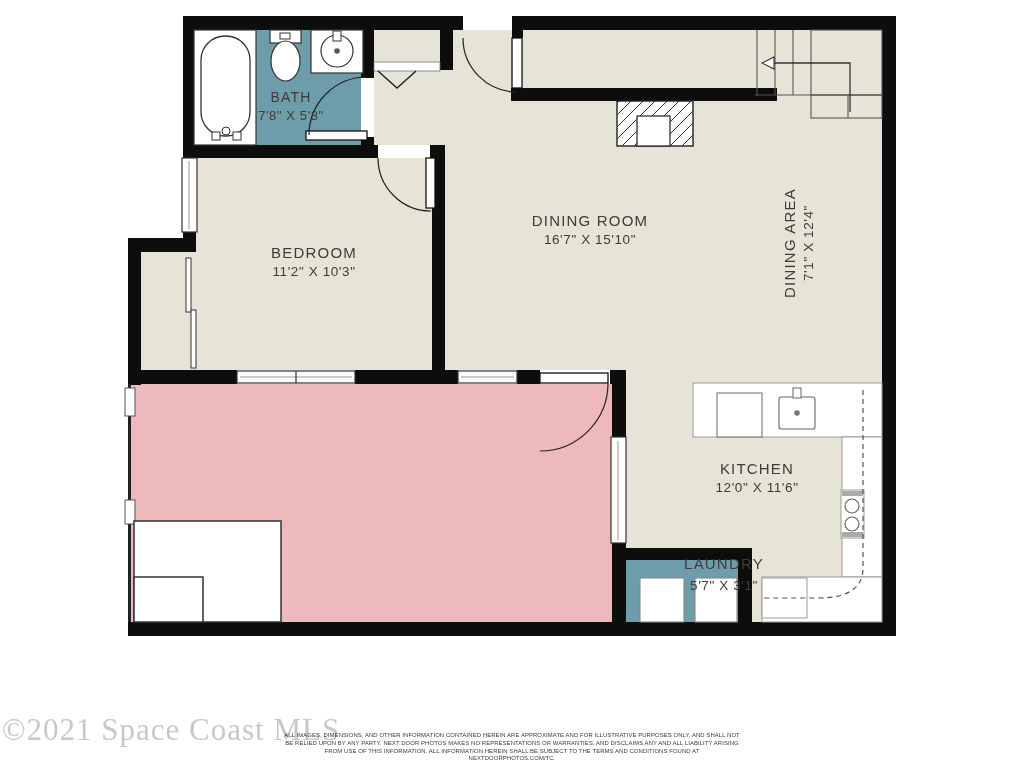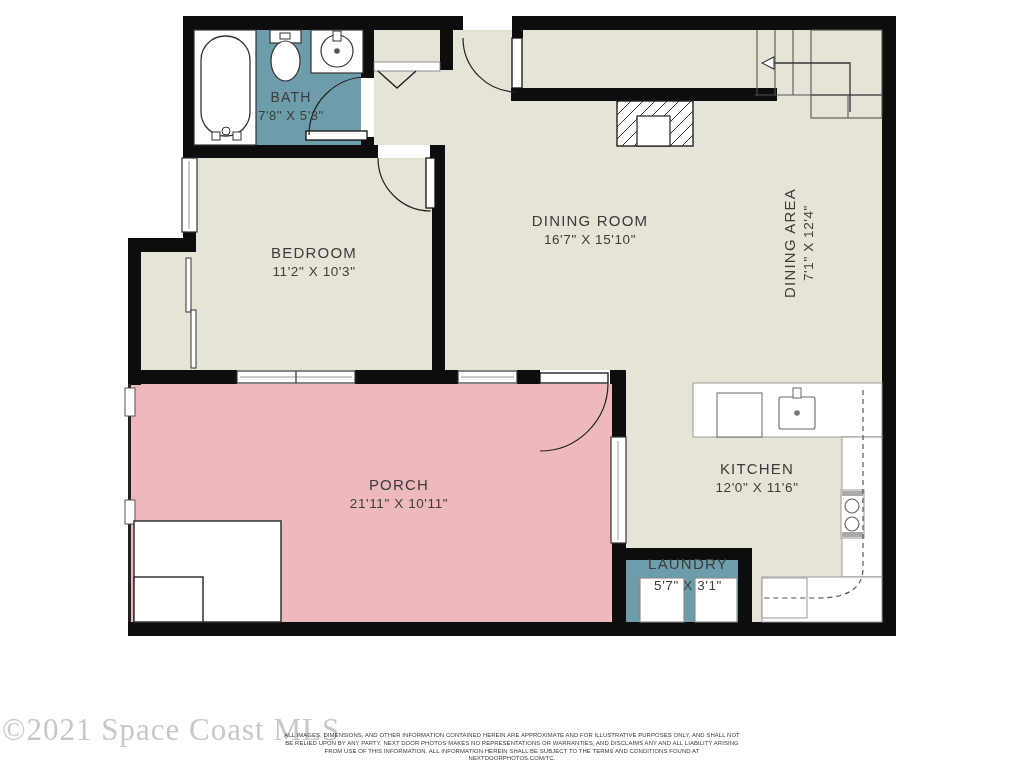--- a/index.html
+++ b/index.html
@@ -15,21 +15,21 @@
   .room-name{font-size:15px;letter-spacing:1.2px;}
   .room-dims{font-size:13.5px;letter-spacing:0.6px;margin-top:3px;}
   .lbl-bath{left:291px;top:89px;}
   .lbl-bath .room-name{font-size:14px;}
   .lbl-bath .room-dims{font-size:13px;}
   .lbl-bedroom{left:314px;top:244px;}
   .lbl-living{left:590px;top:212px;}
   .lbl-dining{left:798px;top:243px;transform:translate(-50%,-50%) rotate(-90deg);}
   .lbl-porch{left:399px;top:476px;}
   .lbl-kitchen{left:757px;top:460px;}
-  .lbl-laundry{left:688px;top:555px;z-index:6;text-align:center;}
+  .lbl-laundry{left:724px;top:555px;z-index:6;text-align:center;}
   .lbl-laundry .room-dims{margin-top:6px;}
   .watermark{
     position:absolute;left:2px;top:712px;
     font-family:"Liberation Serif", serif;
     font-size:31px;color:#c9c8c4;letter-spacing:1px;z-index:4;
   }
   .disclaimer{
     position:absolute;left:512px;top:732px;transform:translateX(-50%);
     width:462px;font-size:5.9px;line-height:1.32;color:#3a3a3a;
     text-align:center;letter-spacing:0.1px;z-index:4;
@@ -195,24 +195,20 @@
     <div class="room-dims">11'2" X 10'3"</div>
   </div>
   <div class="room-label lbl-living">
     <div class="room-name">DINING ROOM</div>
     <div class="room-dims">16'7" X 15'10"</div>
   </div>
   <div class="room-label lbl-dining">
     <div class="room-name">DINING AREA</div>
     <div class="room-dims">7'1" X 12'4"</div>
   </div>
-  <div class="room-label lbl-porch">
-    <div class="room-name">PORCH</div>
-    <div class="room-dims">21'11" X 10'11"</div>
-  </div>
   <div class="room-label lbl-kitchen">
     <div class="room-name">KITCHEN</div>
     <div class="room-dims">12'0" X 11'6"</div>
   </div>
   <div class="room-label lbl-laundry">
     <div class="room-name">LAUNDRY</div>
     <div class="room-dims">5'7" X 3'1"</div>
   </div>
 
   <div class="watermark">©2021 Space Coast MLS</div>

